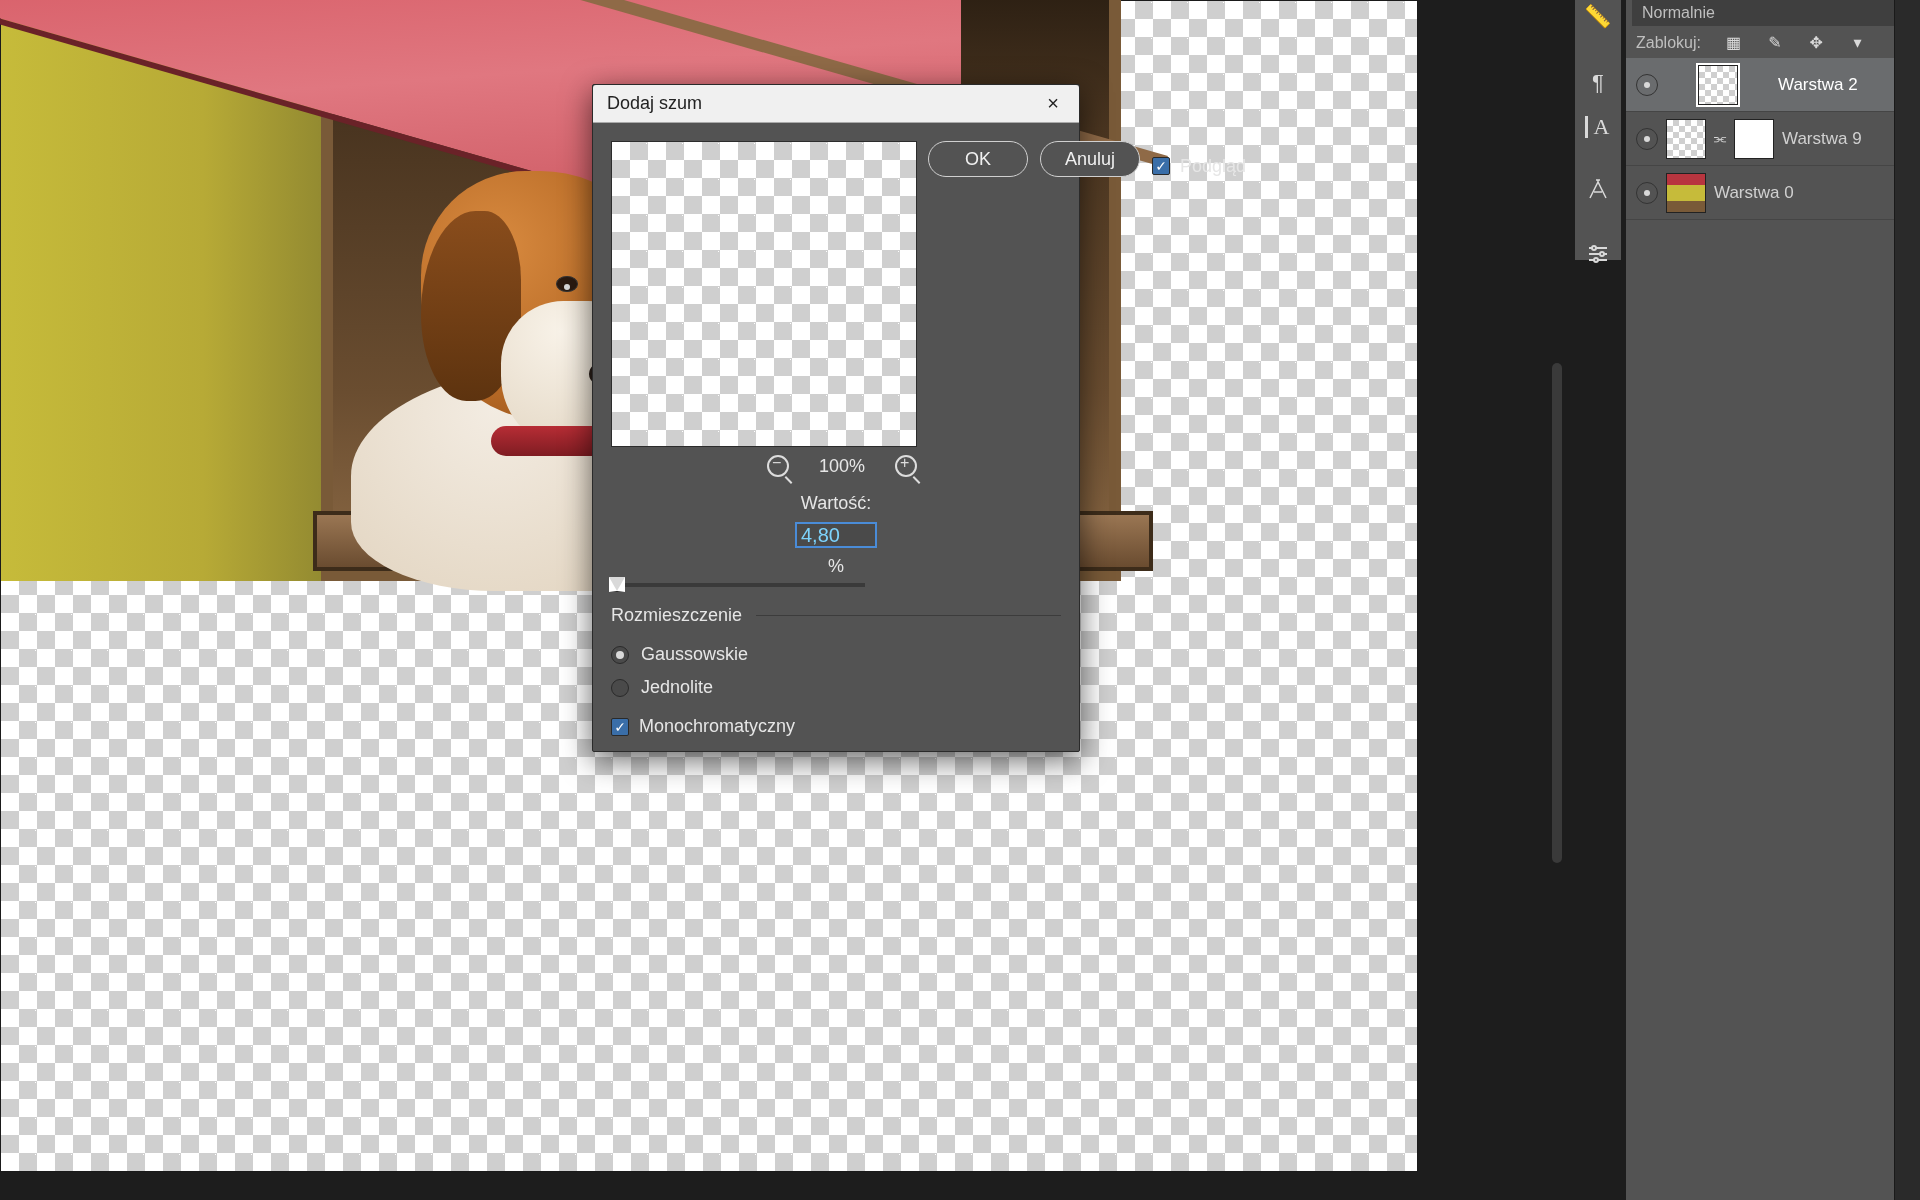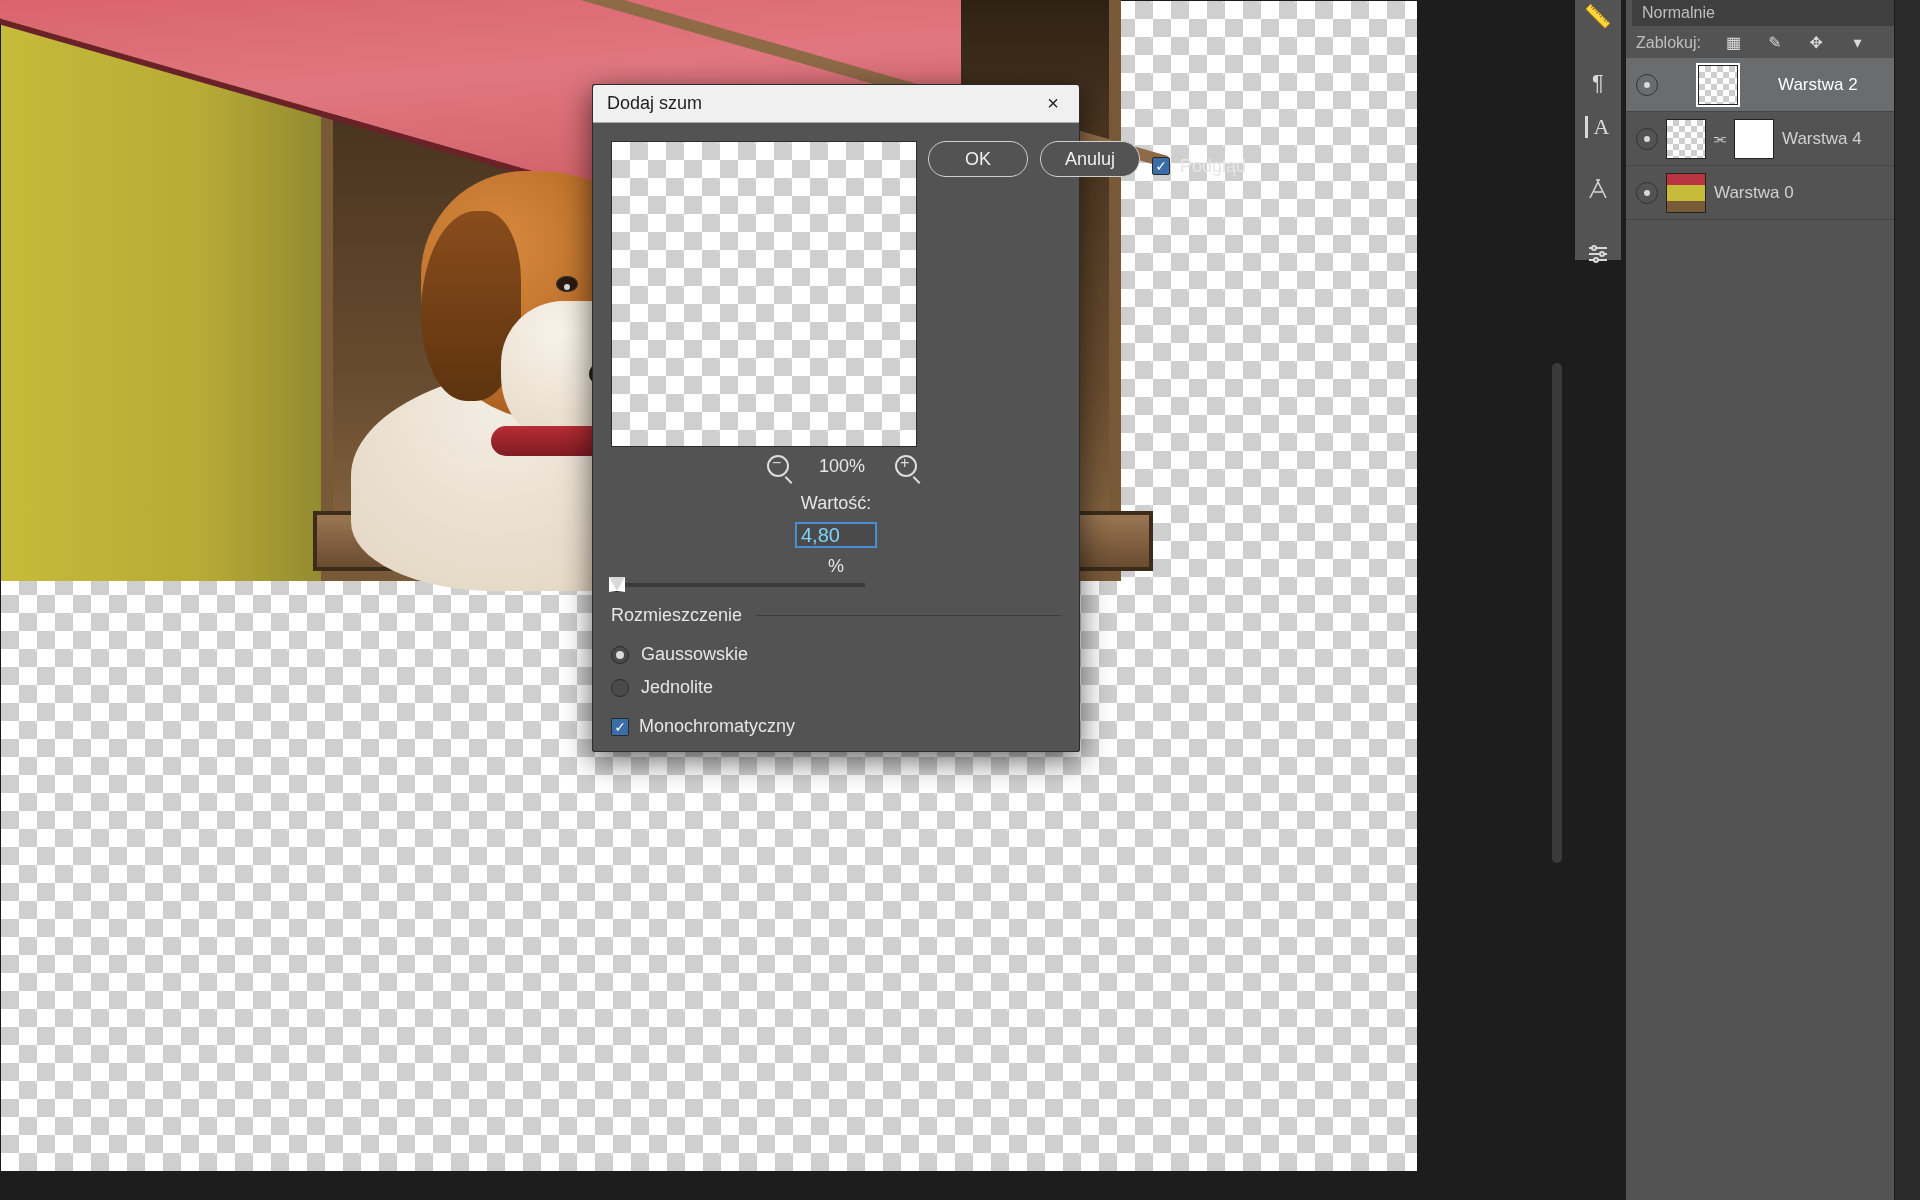--- a/index.html
+++ b/index.html
@@ -224,21 +224,21 @@
   <div class="layer sel">
     <span class="eye"></span>
     <span class="thumb sel"></span>
     <span class="name">Warstwa 2</span>
   </div>
   <div class="layer">
     <span class="eye"></span>
     <span class="thumb"></span>
     <span class="link">⫘</span>
     <span class="thumb mask"></span>
-    <span class="name">Warstwa 4</span>
+    <span class="name">Warstwa 9</span>
   </div>
   <div class="layer">
     <span class="eye"></span>
     <span class="thumb img"></span>
     <span class="name">Warstwa 0</span>
   </div>
 </div>
 
 <div class="panel-scroll"></div>
 <div class="scroll-right"></div>

